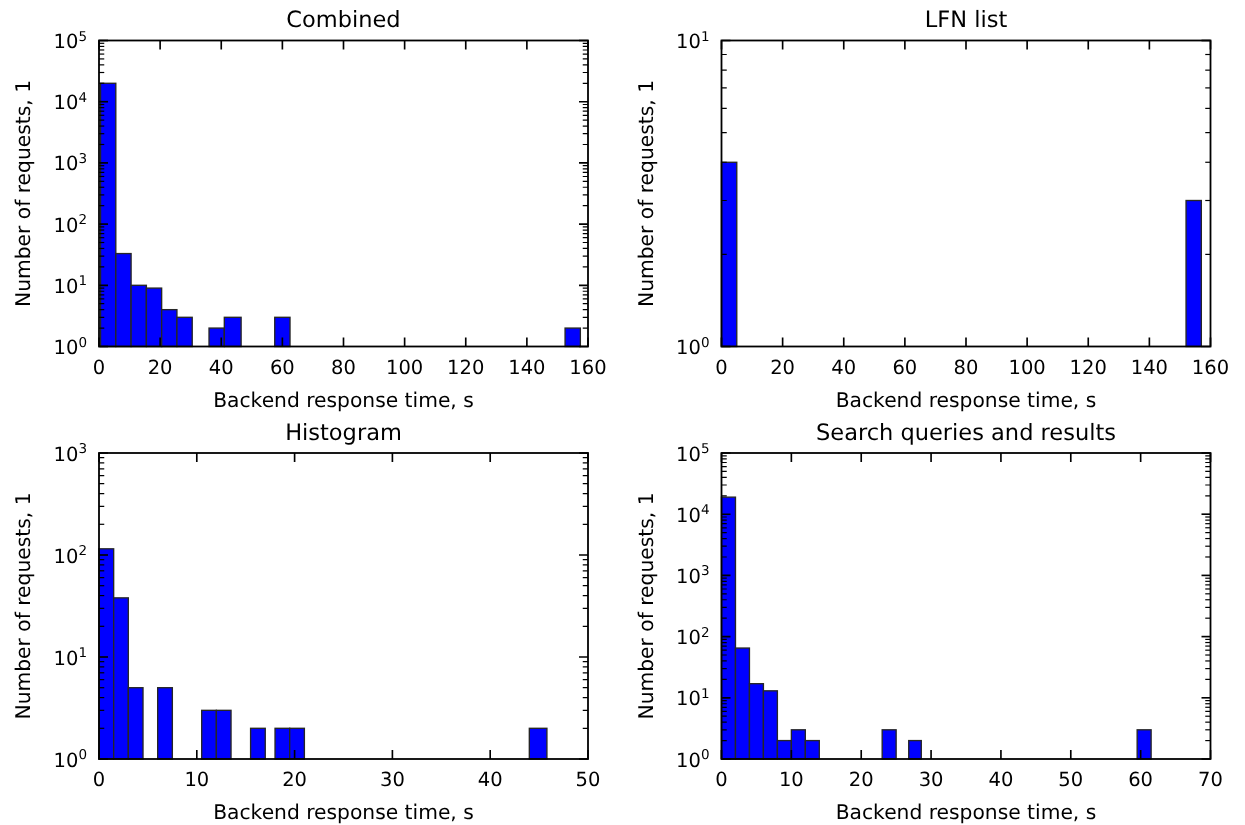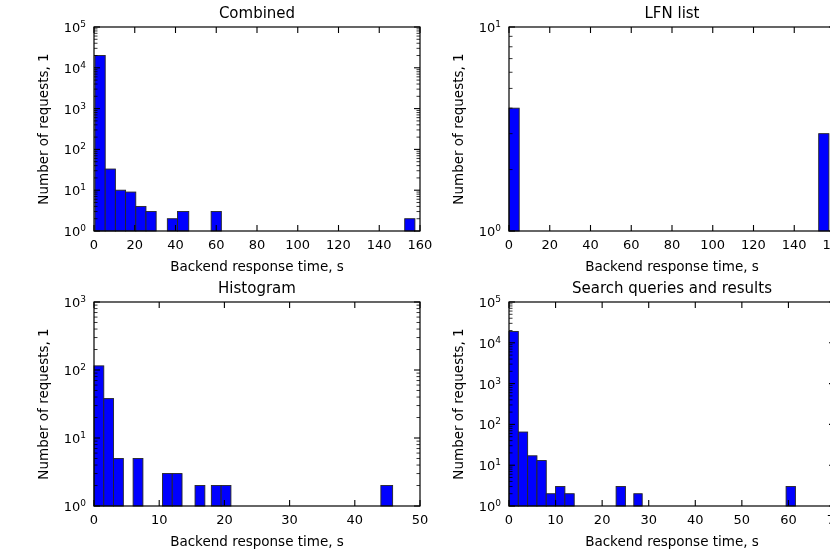--- a/index.html
+++ b/index.html
@@ -1,18 +1,18 @@
 <!DOCTYPE html>
 <html><head>
 <meta charset="utf-8">
 <style>
   html,body{margin:0;padding:0;background:#ffffff;}
   body{width:830px;height:550px;font-family:"DejaVu Sans",sans-serif;overflow:hidden;}
   #grid{display:grid;grid-template-columns:415px 415px;grid-template-rows:275px 275px;width:830px;height:550px;}
-  .cell{position:relative;width:415px;height:275px;padding-left:28px;}
+  .cell{position:relative;width:415px;height:275px;}
   .cell svg{display:block;}
   text{fill:#000000;font-family:"DejaVu Sans",sans-serif;}
   .title{font-size:15px;text-anchor:middle;}
   .xlabel{font-size:13.5px;text-anchor:middle;}
   .ylabel{font-size:13.5px;text-anchor:middle;}
   .ticklbl{font-size:13px;text-anchor:middle;}
   .yticklbl{font-size:13px;text-anchor:end;}
   .sup{font-size:9px;}
   .frame{fill:none;stroke:#000000;stroke-width:1.2;}
   .bar{fill:#0000ff;stroke:#262626;stroke-width:0.9;}

